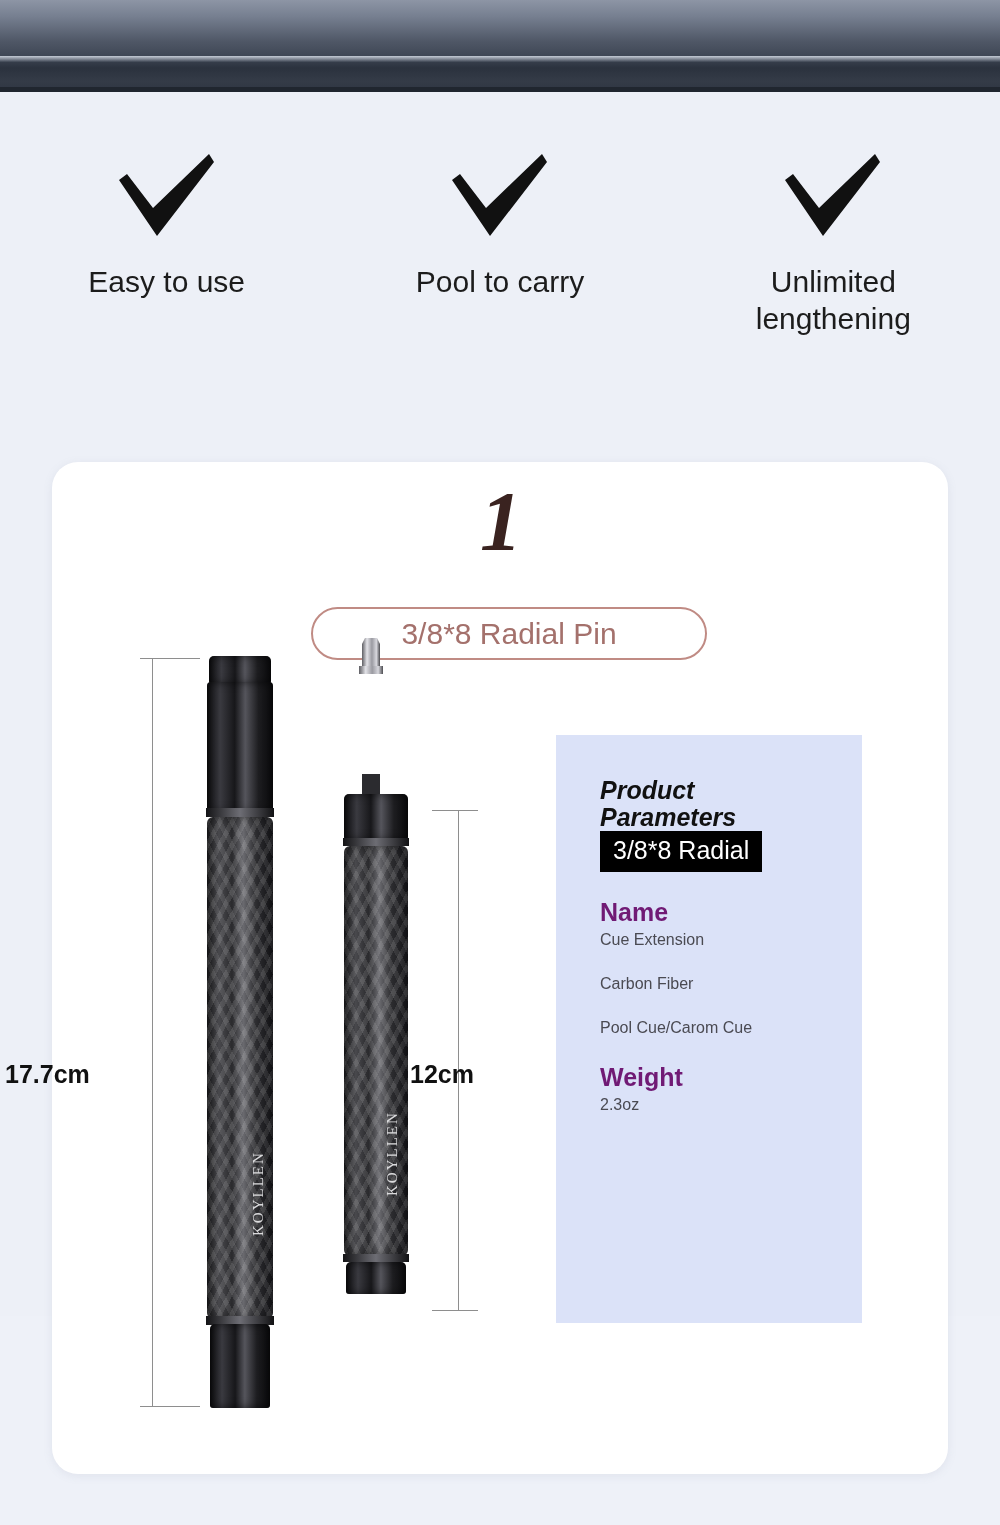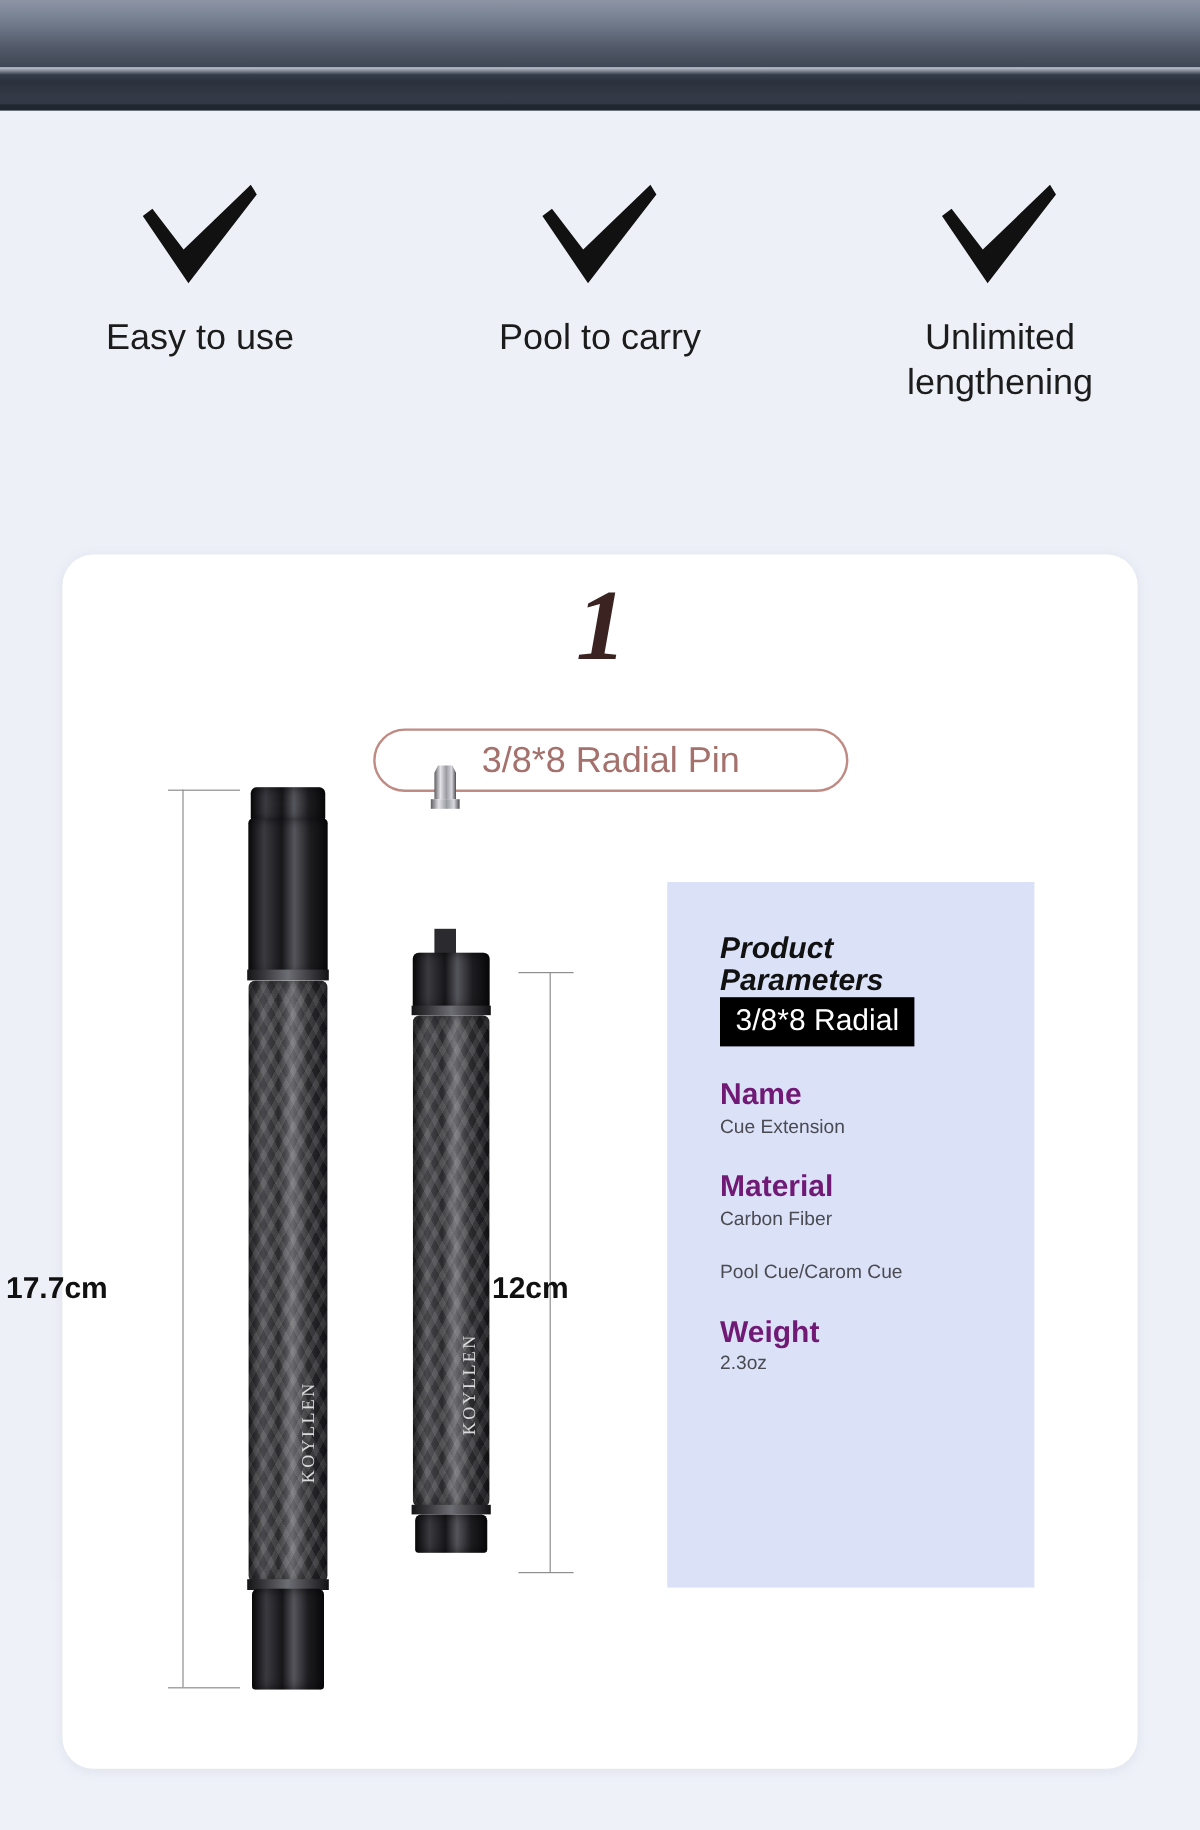--- a/index.html
+++ b/index.html
@@ -300,21 +300,20 @@
 
     <div class="specs">
       <h3>Product Parameters</h3>
       <div class="spec-tag">3/8*8 Radial</div>
 
       <div class="spec-row">
         <div class="spec-key">Name</div>
         <div class="spec-val">Cue Extension</div>
       </div>
       <div class="spec-row">
-        <div class="spec-key">Material</div>
         <div class="spec-val">Carbon Fiber</div>
       </div>
       <div class="spec-row">
         <div class="spec-val">Pool Cue/Carom Cue</div>
       </div>
       <div class="spec-row">
         <div class="spec-key">Weight</div>
         <div class="spec-val">2.3oz</div>
       </div>
     </div>

